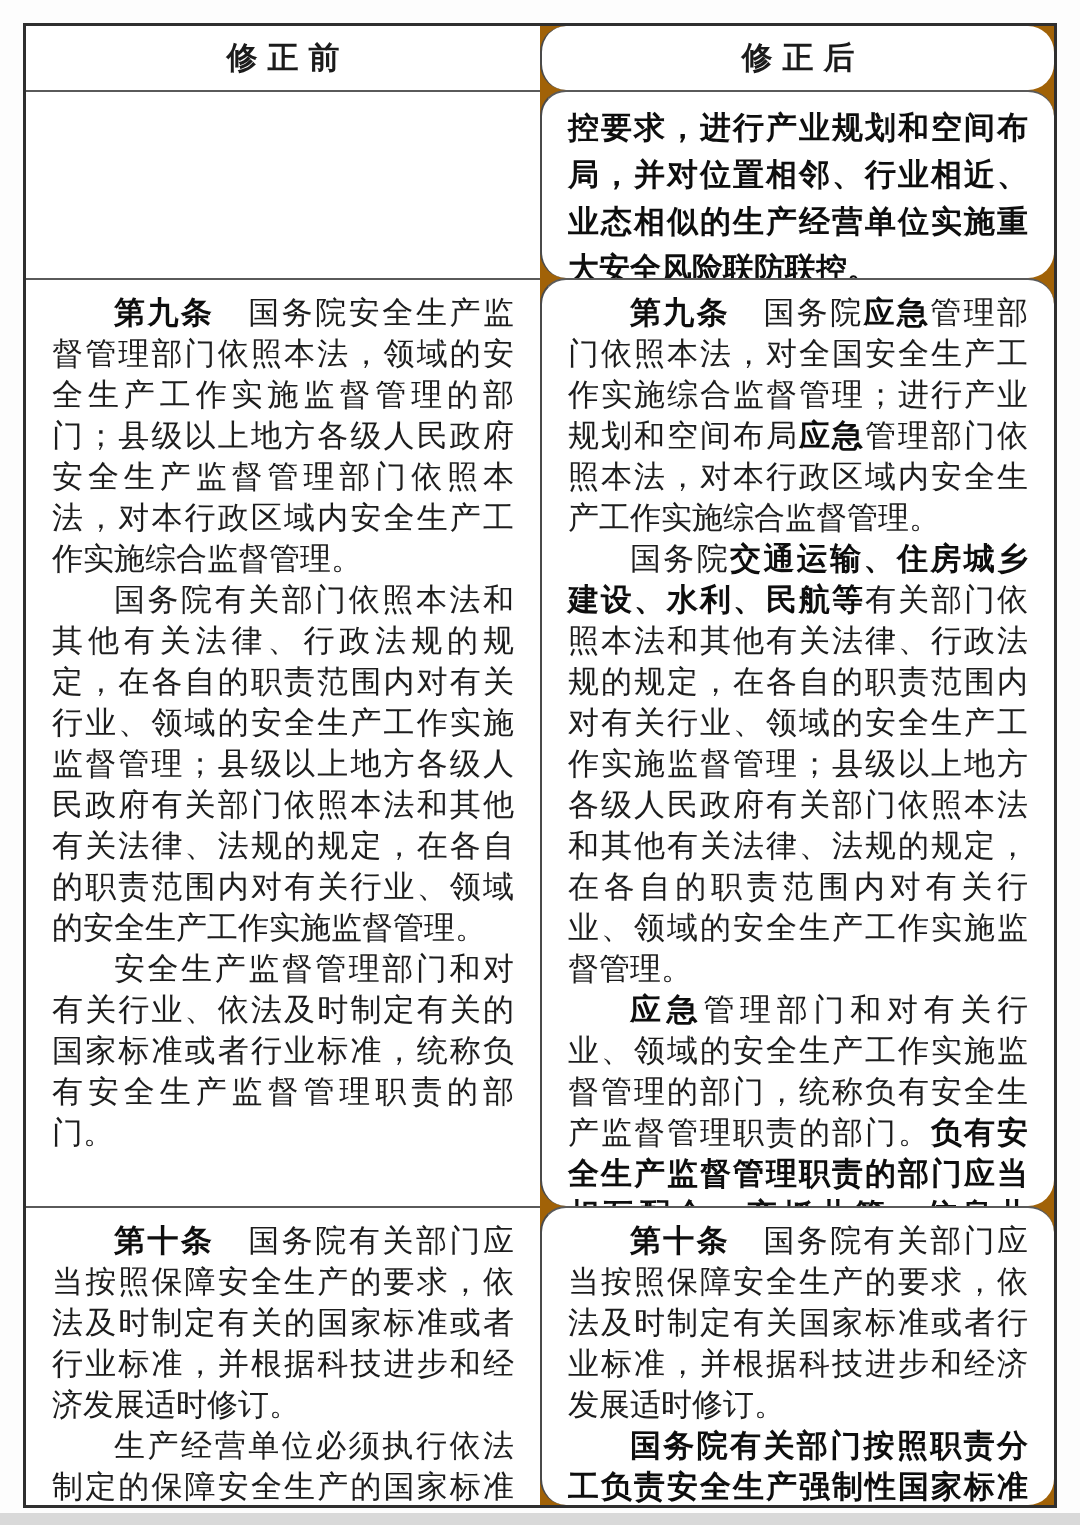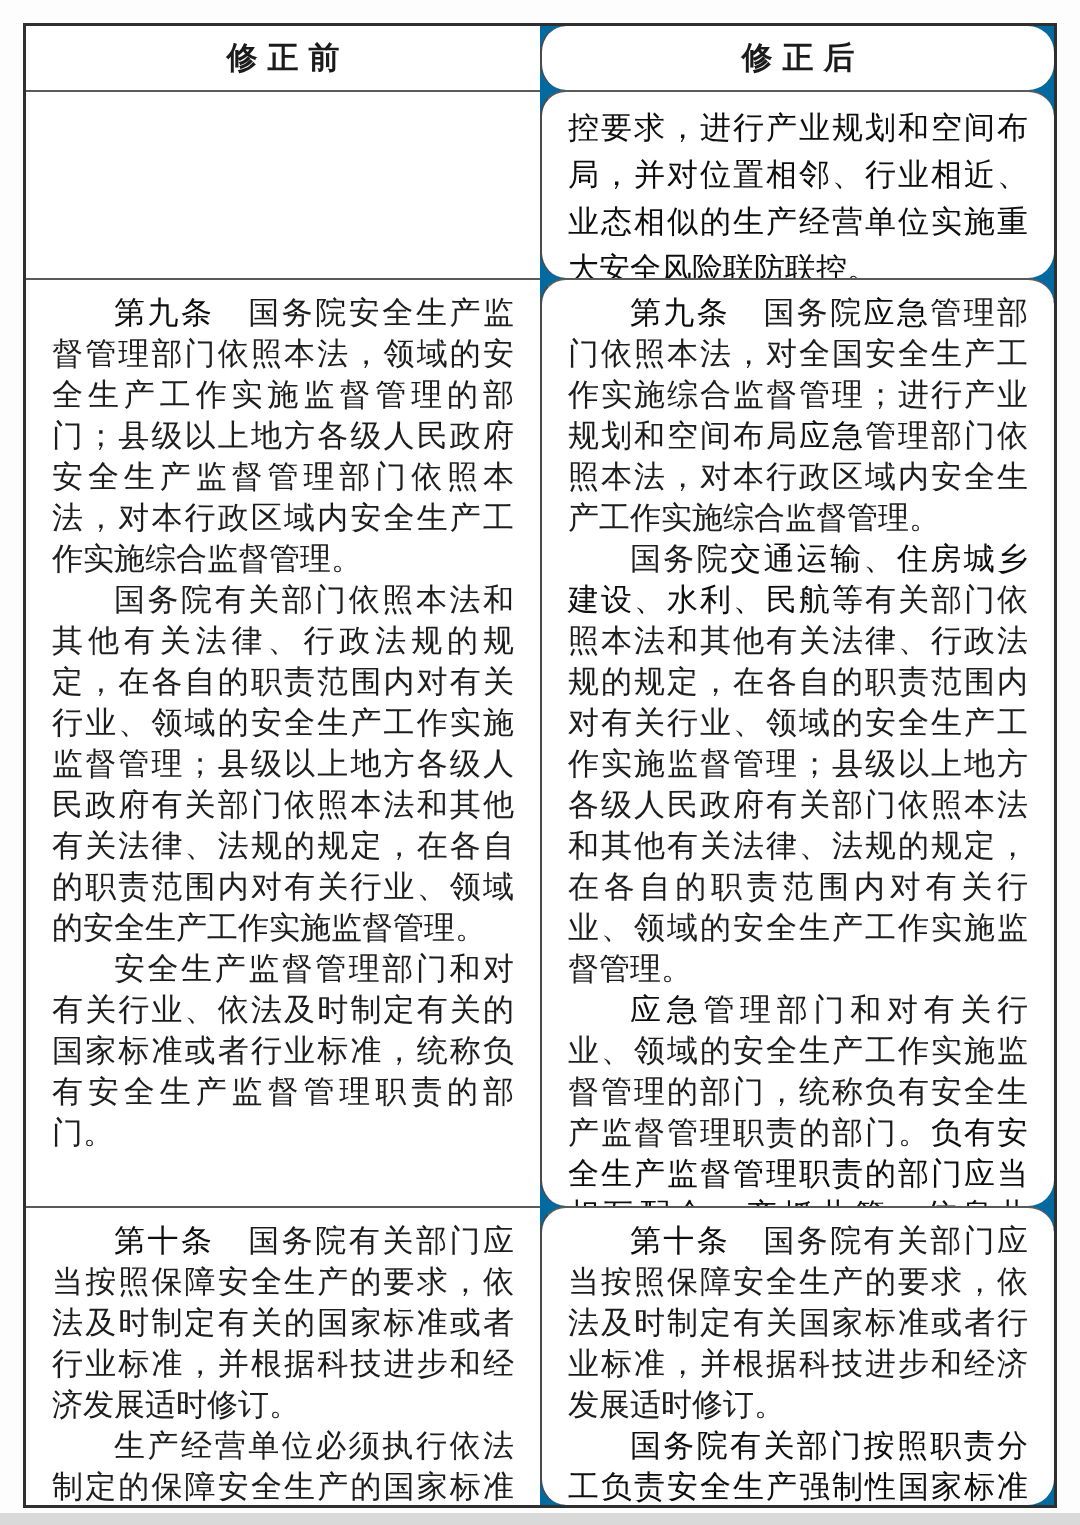--- a/index.html
+++ b/index.html
@@ -12,21 +12,21 @@
     overflow: hidden;
     font-family: "DejaVu Serif", serif;
   }
   .amend-table {
     position: absolute;
     left: 23px;
     top: 23px;
     width: 1034px;
     height: 1485px;
     border: 3px solid #2f2f2f;
-    background: #0369a1;
+    background: #a16207;
     display: grid;
     grid-template-columns: 1fr 1fr;
     grid-template-rows: 64px 188px 928px auto;
   }
   .cell {
     overflow: hidden;
     background: #ffffff;
   }
   .cell.col-right { border-left: 2px solid #4a4a4a; border-radius: 26px; }
   .cell.bordered-top { border-top: 2px solid #5a5a5a; }
@@ -48,21 +48,21 @@
     color: #1d1d1d;
     text-align: justify;
     text-justify: inter-character;
     word-break: break-all;
   }
   .row-1 .para { line-height: 47px; }
   .para.indent { text-indent: 2em; }
   .seg { font-family: "DejaVu Serif", serif; font-weight: 400; }
   .seg-b {
     font-family: "DejaVu Sans", sans-serif;
-    font-weight: 400;
+    font-weight: 700;
     color: #0e0e0e;
   }
   .bottom-strip {
     position: absolute;
     left: 0;
     bottom: 0;
     width: 100%;
     height: 12px;
     background: #d9d9d9;
   }

